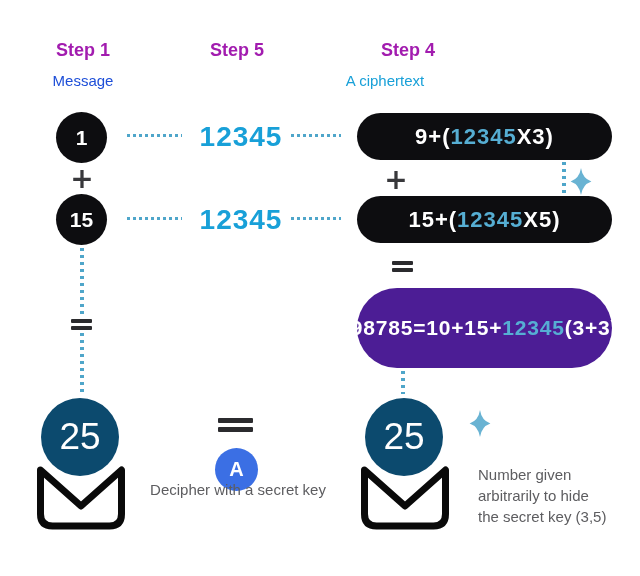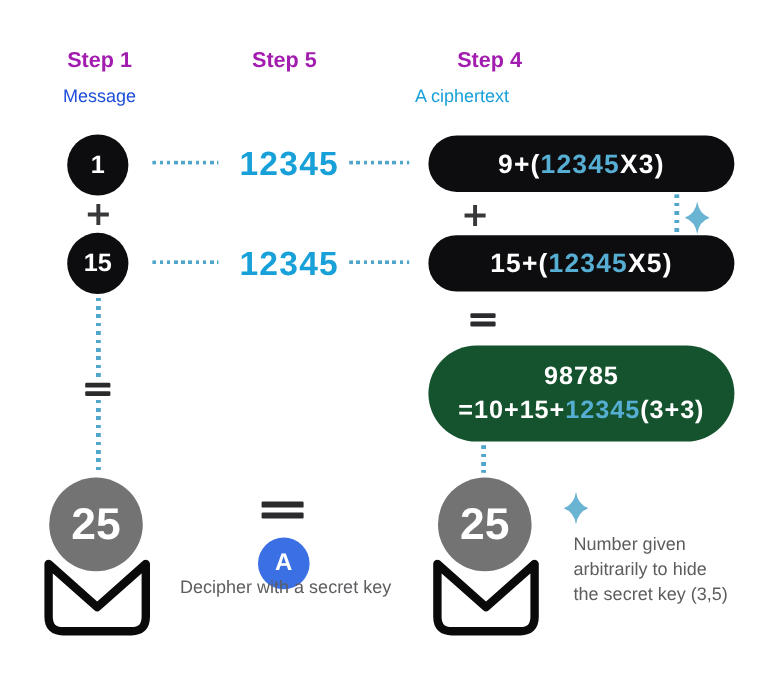--- a/index.html
+++ b/index.html
@@ -12,30 +12,30 @@
   .col-title{position:absolute;top:40px;transform:translateX(-50%);
     font-size:18px;font-weight:700;color:#a21caf;white-space:nowrap;}
   .col-sub{position:absolute;top:72px;transform:translateX(-50%);
     font-size:15px;white-space:nowrap;}
   .sub-gray{color:#1d4ed8;}
   .sub-cyan{color:#18a0d8;}
   .msg-circle{position:absolute;width:51px;height:51px;border-radius:50%;
     background:#0d0d10;color:#fff;display:flex;align-items:center;justify-content:center;
     font-size:21px;font-weight:700;}
   .big-circle{position:absolute;width:78px;height:78px;border-radius:50%;
-    background:#737373;color:#fff;display:flex;align-items:center;justify-content:center;
-    font-size:37px;font-weight:700;z-index:1;}
+    background:#0c4a6e;color:#fff;display:flex;align-items:center;justify-content:center;
+    font-size:37px;font-weight:400;z-index:1;}
   .a-circle{position:absolute;width:43px;height:43px;border-radius:50%;
     background:#3b6fe4;color:#fff;display:flex;align-items:center;justify-content:center;
     font-size:20px;font-weight:700;}
   .pill{position:absolute;left:357px;width:255px;height:47px;border-radius:24px;
     background:#0d0d10;color:#fff;display:flex;align-items:center;justify-content:center;
     font-size:22px;font-weight:700;letter-spacing:1px;white-space:nowrap;}
   .pill-tall{position:absolute;left:357px;width:255px;height:80px;border-radius:40px;
-    background:#14532d;color:#fff;display:flex;flex-direction:column;align-items:center;
+    background:#4c1d95;color:#fff;display:flex;flex-direction:row;align-items:center;
     justify-content:center;font-size:21px;font-weight:700;letter-spacing:0.8px;
     line-height:28px;white-space:nowrap;}
   .key-in-pill{color:#56aed3;}
   .key-big{position:absolute;transform:translate(-50%,-50%);
     font-size:28px;font-weight:700;letter-spacing:1px;color:#18a0d8;white-space:nowrap;}
   .hdots{position:absolute;height:3px;
     background:repeating-linear-gradient(90deg,#4fa6ca 0 3px,transparent 3px 6px);}
   .vdots{position:absolute;width:4px;
     background:repeating-linear-gradient(180deg,#4fa6ca 0 3px,transparent 3px 7px);}
   .sym{position:absolute;transform:translate(-50%,-50%);
@@ -108,19 +108,19 @@
   <div class="caption ctr" style="left:238px;top:481px">Decipher with a secret key</div>
 
   <div class="big-circle" style="left:365px;top:398px">25</div>
   <svg class="abs" style="left:360px;top:466px;z-index:2" width="90" height="64" viewBox="0 0 90 64">
     <path d="M4.5 4 L45 40 L85.5 4 L85.5 48 Q85.5 60 73.5 60 L16.5 60 Q4.5 60 4.5 48 Z" fill="#ffffff" stroke="#0a0a0a" stroke-width="7" stroke-linejoin="round"></path>
   </svg>
 
   <svg class="abs" style="left:469px;top:410px" width="22" height="27" viewBox="0 0 20 26">
     <path d="M10 0 Q11.5 10 20 13 Q11.5 16 10 26 Q8.5 16 0 13 Q8.5 10 10 0 Z" fill="#69b3d3"></path>
   </svg>
-  <div class="caption" style="left:478px;top:443px">
+  <div class="caption" style="left:478px;top:464px">
     <span class="note-line">Number given</span>
     <span class="note-line">arbitrarily to hide</span>
     <span class="note-line">the secret key (3,5)</span>
   </div>
 
 </div>
 
 </body></html>

